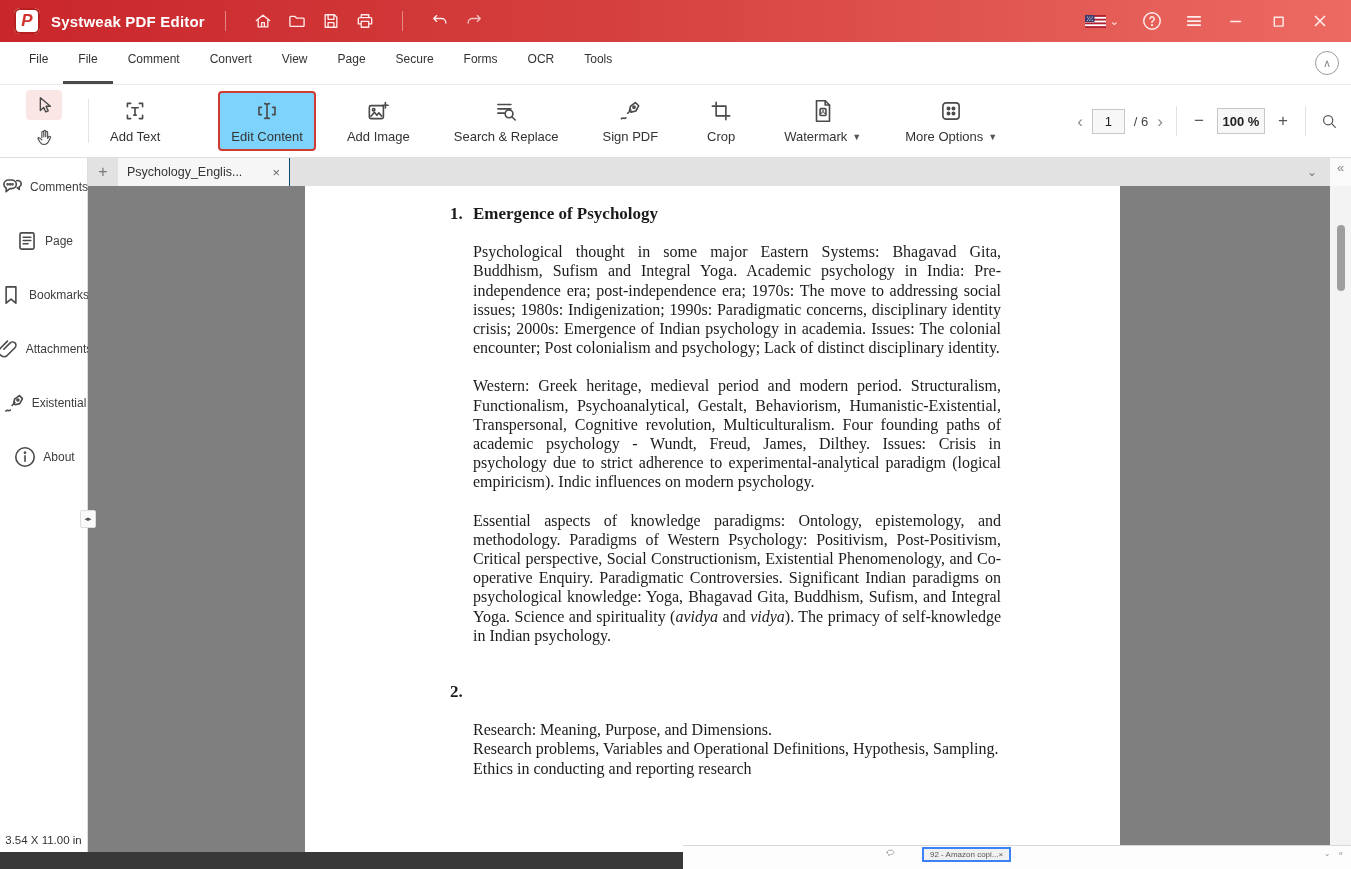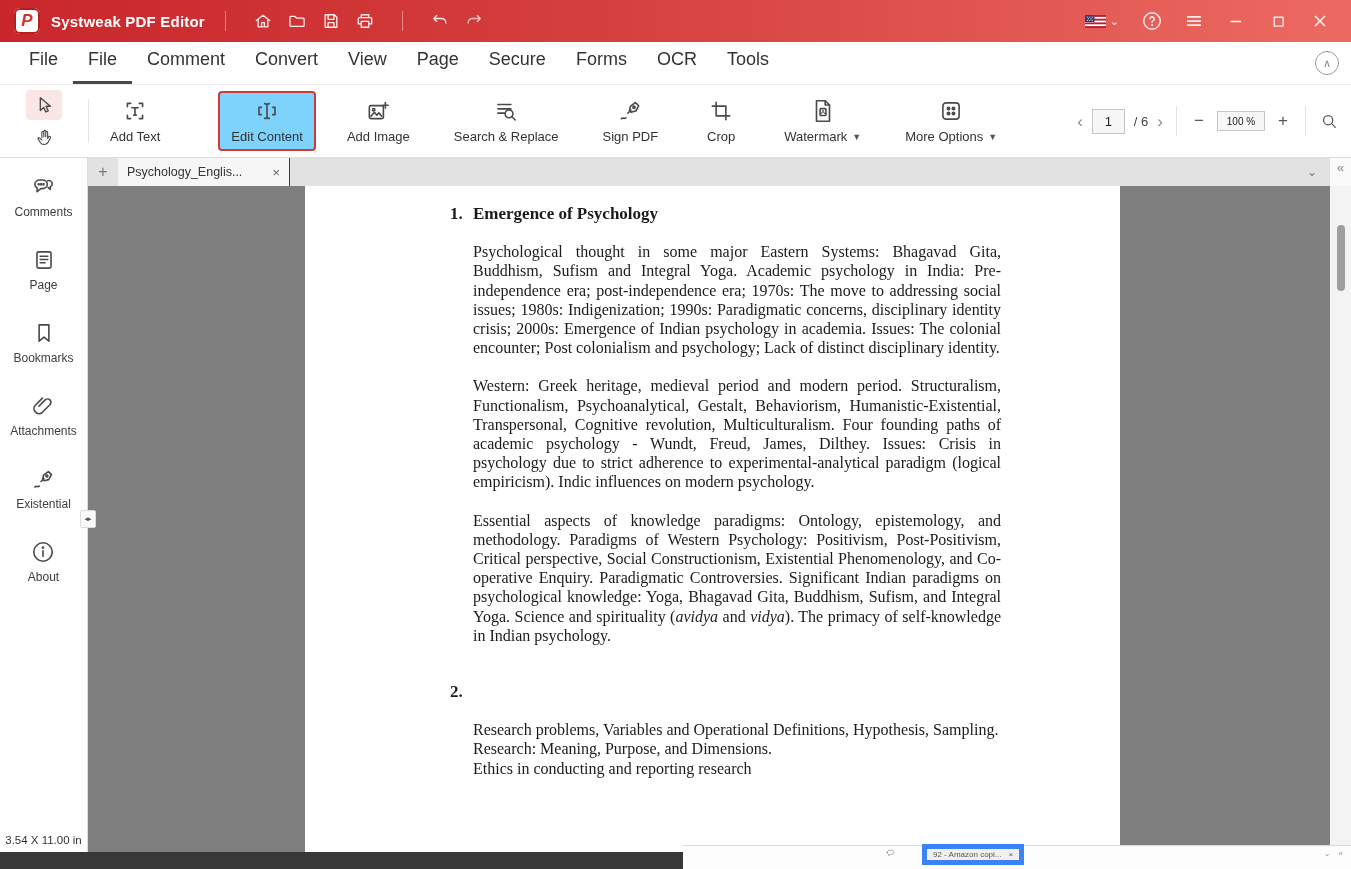--- a/index.html
+++ b/index.html
@@ -17,21 +17,21 @@
   .tb-ic { width:34px; height:30px; display:grid; place-items:center; cursor:pointer; }
   .tb-ic svg { stroke:#ffecec; }
   .tb-ic.dim svg { opacity:.75; }
   .tb-right { margin-left:auto; display:flex; align-items:center; gap:8px; }
   .flag-wrap { display:flex; align-items:center; gap:4px; margin-right:8px; cursor:pointer; }
   .chev-dn { font-size:11px; color:#ffecec; }
   .win-ic { width:34px; height:30px; display:grid; place-items:center; cursor:pointer; }
 
   
   .menubar { height:43px; display:flex; align-items:stretch; padding:0 10px 0 14px; border-bottom:1px solid #ededed; position:relative; }
-  .menu-item { font-size:18px; color:#333; padding:8px 15px; display:flex; align-items:center; cursor:pointer; border-bottom:3px solid transparent; padding-top:3px; }
+  .menu-item { font-size:12px; color:#333; padding:8px 15px; display:flex; align-items:center; cursor:pointer; border-bottom:3px solid transparent; padding-top:3px; }
   .menu-item.active { border-bottom-color:#4a4a4a; }
   .ribbon-collapse { position:absolute; right:12px; top:9px; width:24px; height:24px; border:1.5px solid #9a9a9a; border-radius:50%; display:grid; place-items:center; color:#8a8a8a; font-size:11px; cursor:pointer; }
 
   
   .toolbar { height:73px; display:flex; align-items:stretch; border-bottom:1px solid #dedede; }
   .tool-col { width:88px; display:flex; flex-direction:column; align-items:center; justify-content:center; gap:3px; }
   .sel-btn { width:36px; height:30px; border-radius:4px; display:grid; place-items:center; cursor:pointer; }
   .sel-btn.selected { background:#fbe6e6; }
   .v-div { width:1px; background:#e4e4e4; margin:14px 0; }
   .tb-btns { display:flex; align-items:center; padding-left:8px; gap:18px; }
@@ -40,28 +40,28 @@
   .tb-btn .lbl { font-size:13px; color:#333; white-space:nowrap; display:flex; align-items:center; gap:5px; }
   .tb-btn.active { background:#7dd3fc; border-color:#cf3a34;margin-left:27px; }
   .caret { font-size:9px; color:#555; }
   .toolbar-right { margin-left:auto; display:flex; align-items:center; gap:9px; padding-right:12px; }
   .nav-chev { color:#8a8a8a; font-size:17px; cursor:pointer; line-height:1; }
   .page-input { width:33px; height:25px; border:1px solid #c6c6c6; background:#f7f7f7; text-align:center;
                 font-size:13px; color:#222; font-family:"Liberation Sans",sans-serif; }
   .of-label { font-size:13px; color:#444; }
   .tr-div { width:1px; height:30px; background:#e2e2e2; margin:0 4px; }
   .zoom-btn { font-size:17px; color:#555; cursor:pointer; width:18px; text-align:center; }
-  .zoom-box { width:48px; height:20px; border:1px solid #c6c6c6; background:#f7f7f7; display:grid; place-items:center; font-size:10px; color:#222; }
+  .zoom-box { width:48px; height:26px; border:1px solid #c6c6c6; background:#f7f7f7; display:grid; place-items:center; font-size:13px; color:#222;font-weight:bold; }
   .find-ic { cursor:pointer; display:grid; place-items:center; }
 
   
   .body { display:flex; height:694px; position:relative; }
   .sidebar { width:88px; border-right:1px solid #ddd; background:#fff; display:flex; flex-direction:column;
              align-items:center; padding-top:16px; gap:28px; position:relative; }
-  .sb-item { display:flex; flex-direction:column; align-items:center; gap:5px; cursor:pointer; }
+  .sb-item { display:flex; flex-direction:row; align-items:center; gap:5px; cursor:pointer; }
   .sb-item .sb-lbl { font-size:12px; color:#3d3d3d; }
   .page-size { position:absolute; bottom:6px; font-size:11.5px; color:#333; white-space:nowrap; }
   .splitter { position:absolute; left:80px; top:352px; z-index:5; width:16px; height:18px; background:#fafafa;
               border:1px solid #ddd; border-radius:2px; display:grid; place-items:center; font-size:7px; color:#555;
               cursor:col-resize; letter-spacing:0; }
 
   .content { flex:1; display:flex; flex-direction:column; min-width:0; }
   .tabbar { height:28px; background:#e2e2e2; display:flex; align-items:stretch; }
   .add-tab { width:30px; display:grid; place-items:center; color:#777; font-size:16px; cursor:pointer; }
   .tab { width:172px; background:#f6f6f6; display:flex; align-items:center; padding:0 9px; gap:8px;
@@ -87,21 +87,21 @@
 
   .scroll-track { position:absolute; right:0; top:0; bottom:0; width:21px; background:#f3f3f3; }
   .scroll-thumb { position:absolute; right:6px; top:39px; width:8px; height:66px; background:#9e9e9e; border-radius:4px; cursor:grab; }
 
   
   .bottombar { height:17px; background:#383838; position:relative; }
   .bg-window { position:absolute; left:683px; top:845px; width:668px; height:24px; background:#fdfdfd;
                border-top:1px solid #d8d8d8; z-index:6; }
   .bgw-row { display:flex; align-items:center; height:14px; padding-top:2px; }
   .bgw-comment { margin-left:202px; color:#8a8a8a; }
-  .bgw-tab { margin-left:26px; display:flex; gap:7px; background:#f0f0f0; border:5px solid #3b82f6;
+  .bgw-tab { margin-left:26px; display:flex; gap:0; background:#f0f0f0; border:2px solid #3b82f6;
              padding:1px 6px; font-size:8px; color:#555; white-space:nowrap; }
   .bgw-right-ics { position:absolute; right:5px; top:3px; font-size:8px; color:#999; letter-spacing:3px; }
   .bgw-strip { position:absolute; left:357px; right:0; bottom:0; height:7px;
                background:linear-gradient(90deg,#41617e 0%,#2c3e50 18%,#6e86a0 30%,#9e3b34 33%,#2c3e50 40%,#55748f 58%,#3a novak 0), linear-gradient(90deg,#41617e 0%,#2c3e50 18%,#6e86a0 30%,#9e3b34 33%,#2c3e50 45%,#55748f 62%,#23303c 78%,#17202a 100%); }
 
   svg.icn { fill:none; stroke:#4a4a4a; stroke-width:1.5; stroke-linecap:round; stroke-linejoin:round; }
   svg.icn-w { fill:none; stroke:#ffecec; stroke-width:1.6; stroke-linecap:round; stroke-linejoin:round; }
 </style>
 </head>
 <body>
@@ -387,22 +387,22 @@
             <span>Emergence of Psychology</span>
           </div>
           <p class="doc-p">Psychological thought in some major Eastern Systems: Bhagavad Gita, Buddhism, Sufism and Integral Yoga. Academic psychology in India: Pre-independence era; post-independence era; 1970s: The move to addressing social issues; 1980s: Indigenization; 1990s: Paradigmatic concerns, disciplinary identity crisis; 2000s: Emergence of Indian psychology in academia. Issues: The colonial encounter; Post colonialism and psychology; Lack of distinct disciplinary identity.</p>
           <p class="doc-p">Western: Greek heritage, medieval period and modern period. Structuralism, Functionalism, Psychoanalytical, Gestalt, Behaviorism, Humanistic-Existential, Transpersonal, Cognitive revolution, Multiculturalism. Four founding paths of academic psychology - Wundt, Freud, James, Dilthey. Issues: Crisis in psychology due to strict adherence to experimental-analytical paradigm (logical empiricism). Indic influences on modern psychology.</p>
           <p class="doc-p"><span>Essential aspects of knowledge paradigms: Ontology, epistemology, and methodology. Paradigms of Western Psychology: Positivism, Post-Positivism, Critical perspective, Social Constructionism, Existential Phenomenology, and Co-operative Enquiry. Paradigmatic Controversies. Significant Indian paradigms on psychological knowledge: Yoga, Bhagavad Gita, Buddhism, Sufism, and Integral Yoga. Science and spirituality (</span><span class="it">avidya</span><span> and </span><span class="it">vidya</span><span>). The primacy of self-knowledge in Indian psychology.</span></p>
 
           <div class="sec2">
             <div class="sec-head">
               <span class="sec-num">2.</span>
             </div>
+            <p class="doc-line">Research: Meaning, Purpose, and Dimensions.</p>
             <p class="doc-line">Research problems, Variables and Operational Definitions, Hypothesis, Sampling.</p>
-            <p class="doc-line">Research: Meaning, Purpose, and Dimensions.</p>
             <p class="doc-line">Ethics in conducting and reporting research</p>
           </div>
         </div>
 
         <div class="scroll-track">
           <div class="scroll-thumb"></div>
         </div>
       </div>
     </div>
   </div>

